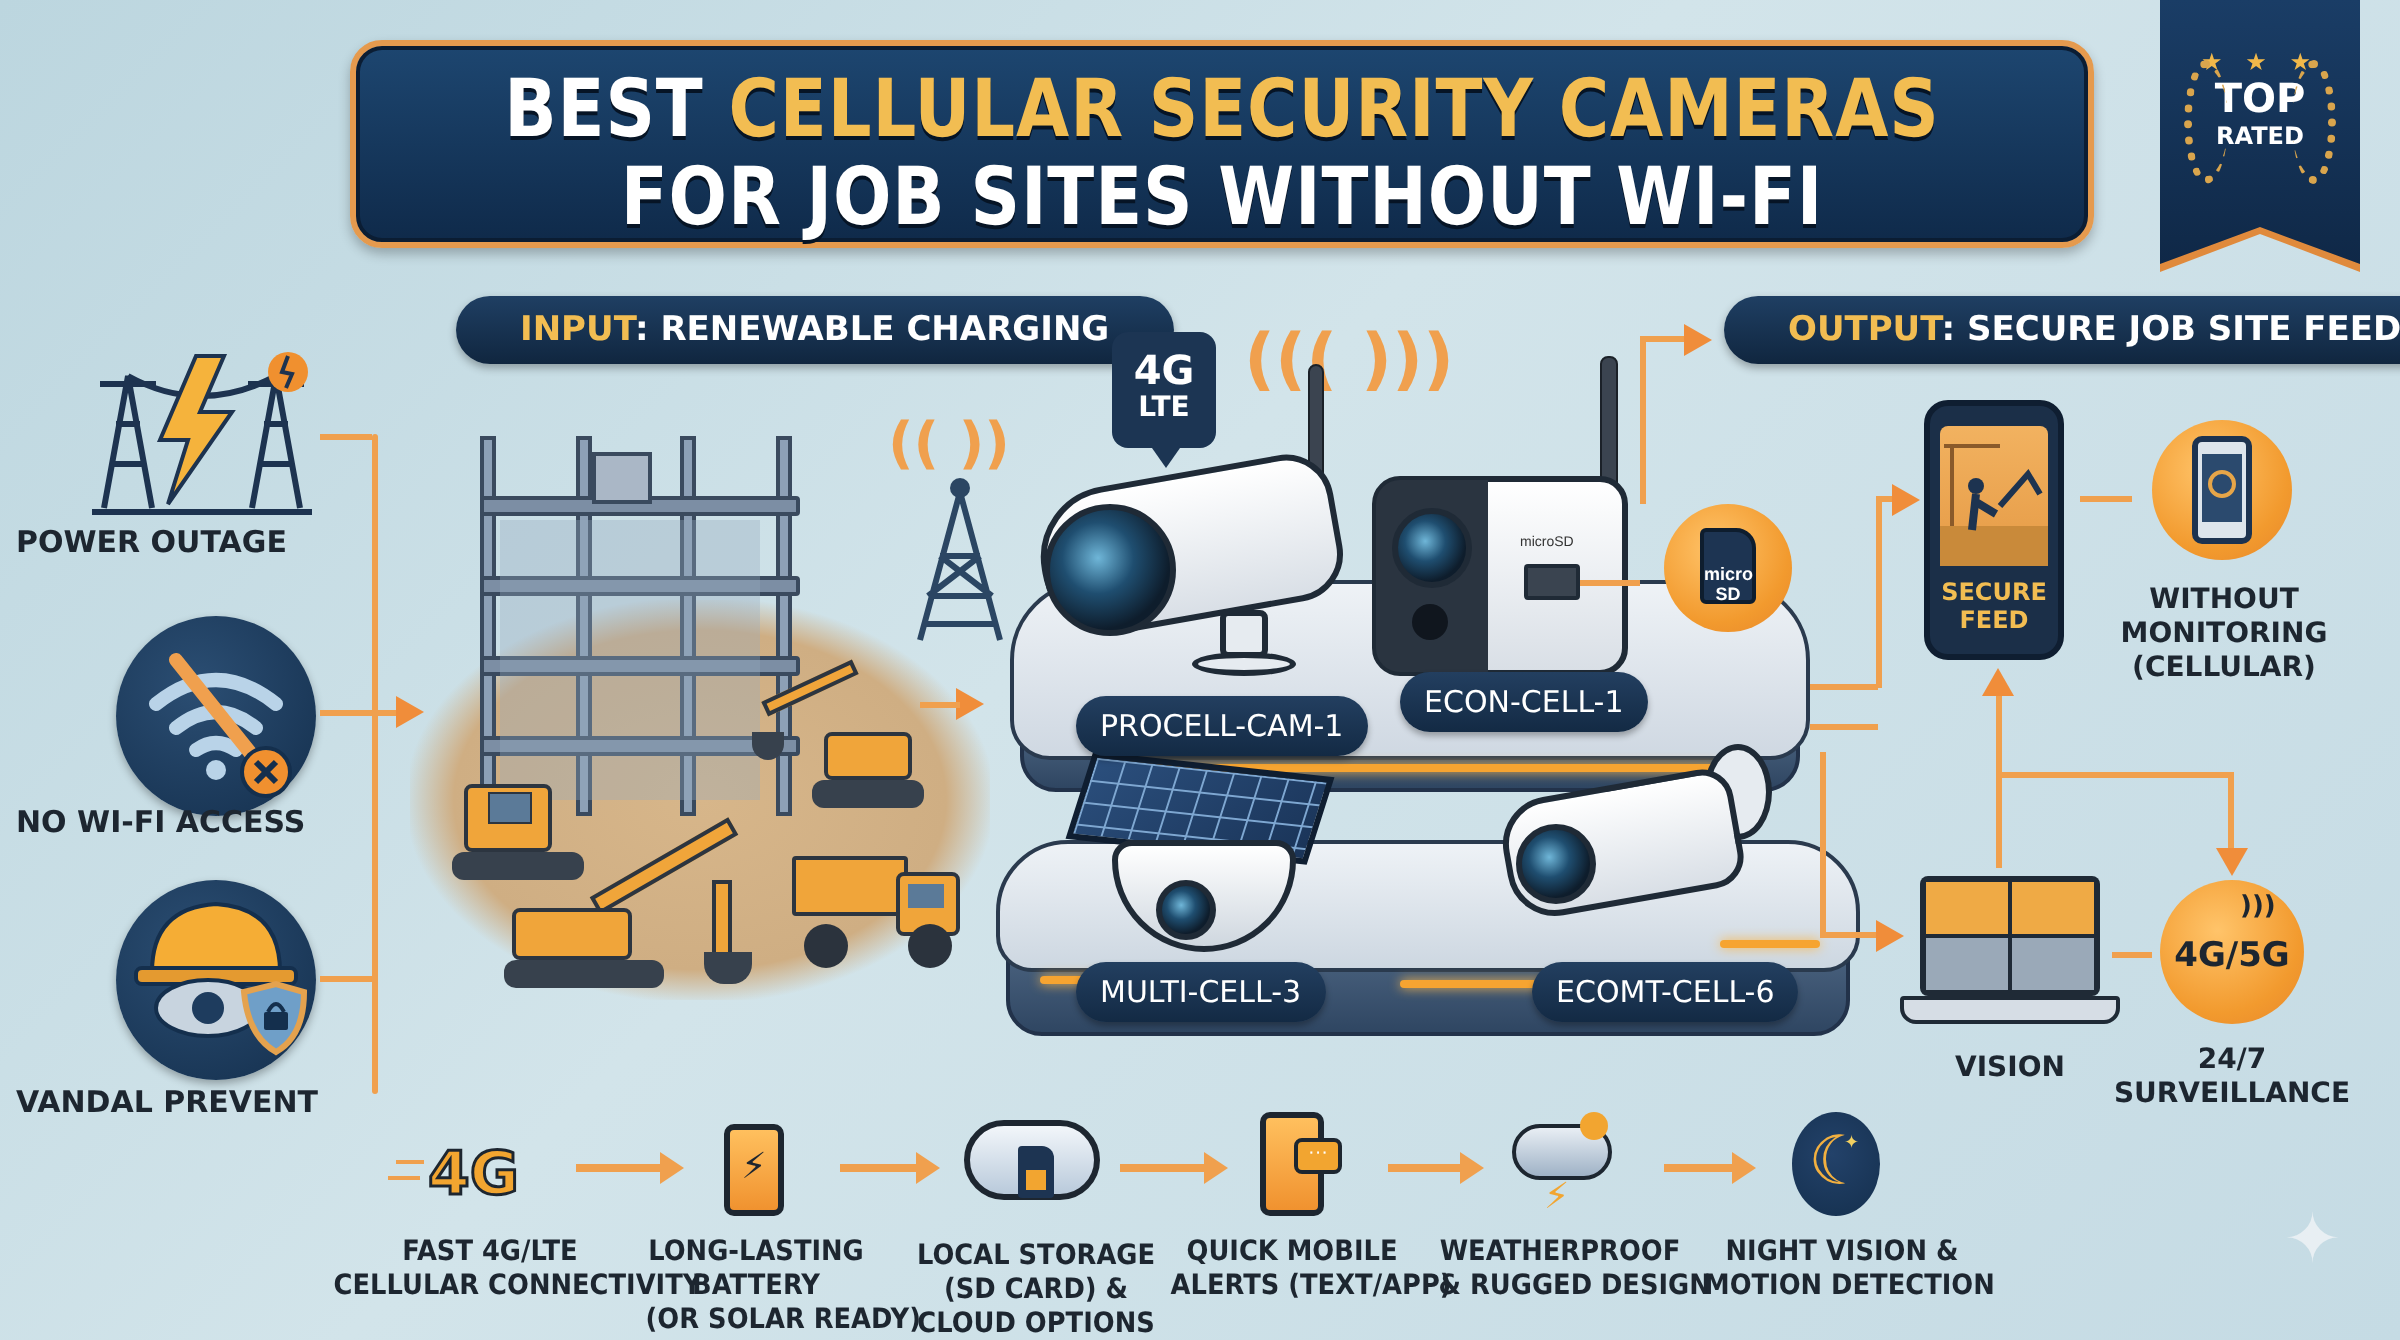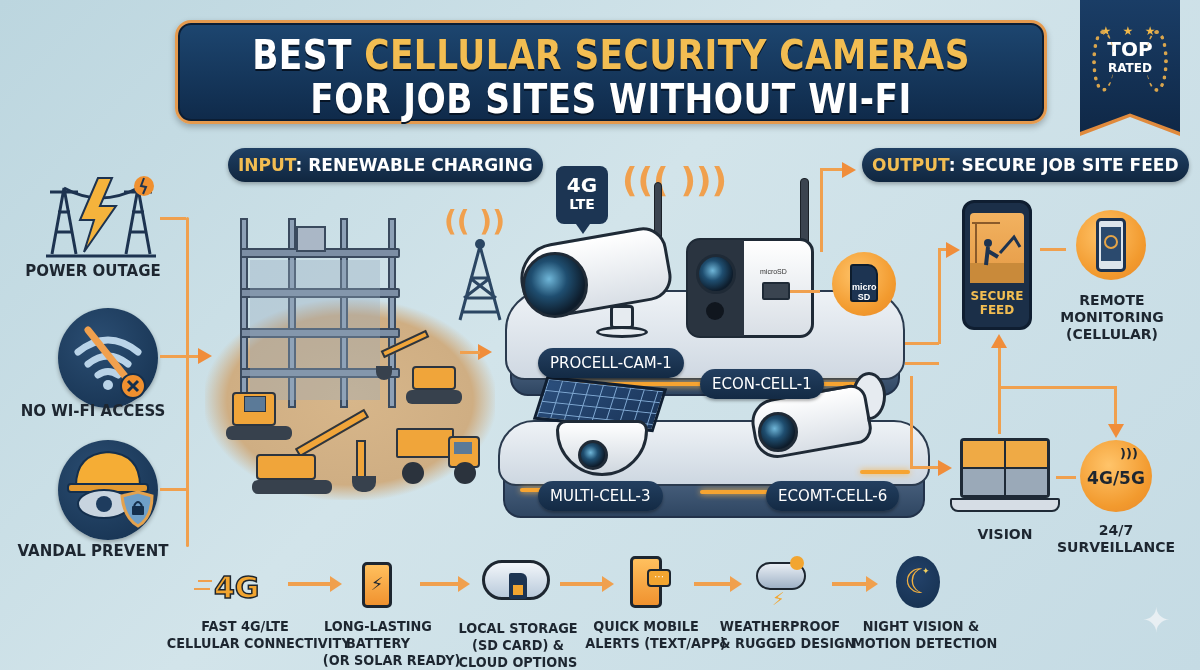--- a/index.html
+++ b/index.html
@@ -49,31 +49,31 @@
   .ribbon-rated { color: #fff; font-weight: 900; font-size: 12px; line-height: 16px; font-family: "DejaVu Sans", sans-serif; }
   .laurel { position: absolute; top: 30px; width: 22px; height: 62px; border: 4px dotted #d9a54d; border-radius: 50%; }
   .laurel.l { left: 12px; border-right: none; }
   .laurel.r { right: 12px; border-left: none; }
 
   
   .pill {
     background: linear-gradient(180deg, #1f3f63, #10263f);
     border-radius: 22px;
     color: #fff; font-weight: 700; font-size: 17px;
-    padding: 7px 10px; white-space: nowrap;
+    padding: 7px 32px; white-space: nowrap;
     box-shadow: 0 2px 4px rgba(0,0,0,0.3);
     font-family: "DejaVu Sans", sans-serif;
   }
   .pill .acc { color: #f2bd52; }
   .pill-input { left: 228px; top: 148px; }
   .pill-output { left: 862px; top: 148px; }
 
   
   .left-label {
-    font-weight: 700; font-size: 15px; color: #1d2630; text-align: center;
+    font-weight: 700; font-size: 15px; color: #1d2630; 
     width: 170px; left: 8px; font-family: "DejaVu Sans", sans-serif;
   }
   .circle-icon {
     width: 100px; height: 100px; border-radius: 50%;
     background: radial-gradient(circle at 40% 35%, #2b4e73, #142f4d);
     box-shadow: 0 2px 4px rgba(0,0,0,0.3);
   }
 
   
   .line-orange { background: #f0a04e; }
@@ -345,21 +345,21 @@
 
 <div class="abs" style="left:538px; top:382px; width:124px; height:44px; background:linear-gradient(135deg,#2b4f7d,#1a3458); border:3px solid #0f1e31; transform:skewX(-12deg) rotate(6deg); background-image:linear-gradient(#7ea7d1 1px, transparent 1px), linear-gradient(90deg, #7ea7d1 1px, transparent 1px), linear-gradient(135deg,#2b4f7d,#1a3458); background-size:14px 11px, 14px 11px, 100% 100%;"></div>
 <div class="abs" style="left:556px; top:420px; width:92px; height:56px; border-radius:10px 10px 46px 46px; background:linear-gradient(180deg,#ffffff,#cfd7df); border:3px solid #1f2a36;"></div>
 <div class="abs lens" style="left:578px; top:440px; width:30px; height:30px;"></div>
 
 <div class="abs" style="left:852px; top:372px; width:34px; height:48px; border-radius:50%; background:#e6ebf0; border:3px solid #1f2a36;"></div>
 <div class="abs cam-body" style="left:752px; top:392px; width:118px; height:60px; border-radius:24px 16px 16px 24px; transform:rotate(-10deg);"></div>
 <div class="abs lens" style="left:758px; top:412px; width:40px; height:40px;"></div>
 
 <div class="abs cam-label" style="left:538px; top:348px;">PROCELL-CAM-1</div>
-<div class="abs cam-label" style="left:700px; top:369px;text-align:center;">ECON-CELL-1</div>
+<div class="abs cam-label" style="left:700px; top:336px;text-align:center;">ECON-CELL-1</div>
 <div class="abs cam-label" style="left:538px; top:481px;">MULTI-CELL-3</div>
 <div class="abs cam-label" style="left:766px; top:481px;">ECOMT-CELL-6</div>
 
 <div class="abs line-orange" style="left:820px; top:168px; width:3px; height:84px;"></div>
 <div class="abs line-orange" style="left:820px; top:168px; width:24px; height:3px;"></div>
 <div class="abs arrow-head" style="left:842px; top:162px;"></div>
 
 <div class="abs line-orange" style="left:905px; top:342px; width:34px; height:3px;"></div>
 <div class="abs line-orange" style="left:938px; top:248px; width:3px; height:96px;"></div>
 <div class="abs line-orange" style="left:938px; top:248px; width:10px; height:3px;"></div>
@@ -395,21 +395,21 @@
   </div>
 </div>
 
 <div class="abs orange-circle" style="left:1076px; top:210px; width:70px; height:70px;">
   <div class="abs" style="left:20px; top:8px; width:30px; height:54px; background:#dde5ec; border:3px solid #1d3350; border-radius:5px;">
     <div style="position:absolute; left:2px; top:6px; width:20px; height:34px; background:#2b4a6e;"></div>
     <div style="position:absolute; left:5px; top:14px; width:14px; height:14px; border-radius:50%; border:2px solid #e6a548;"></div>
   </div>
 </div>
 <div class="abs right-label" style="left:1052px; top:292px; width:120px;">
-  <div>REMOTE</div>
+  <div>WITHOUT</div>
   <div>MONITORING</div>
   <div>(CELLULAR)</div>
 </div>
 
 <div class="abs laptop-screen">
     <div></div>
     <div></div>
     <div></div>
     <div></div>
   </div>

